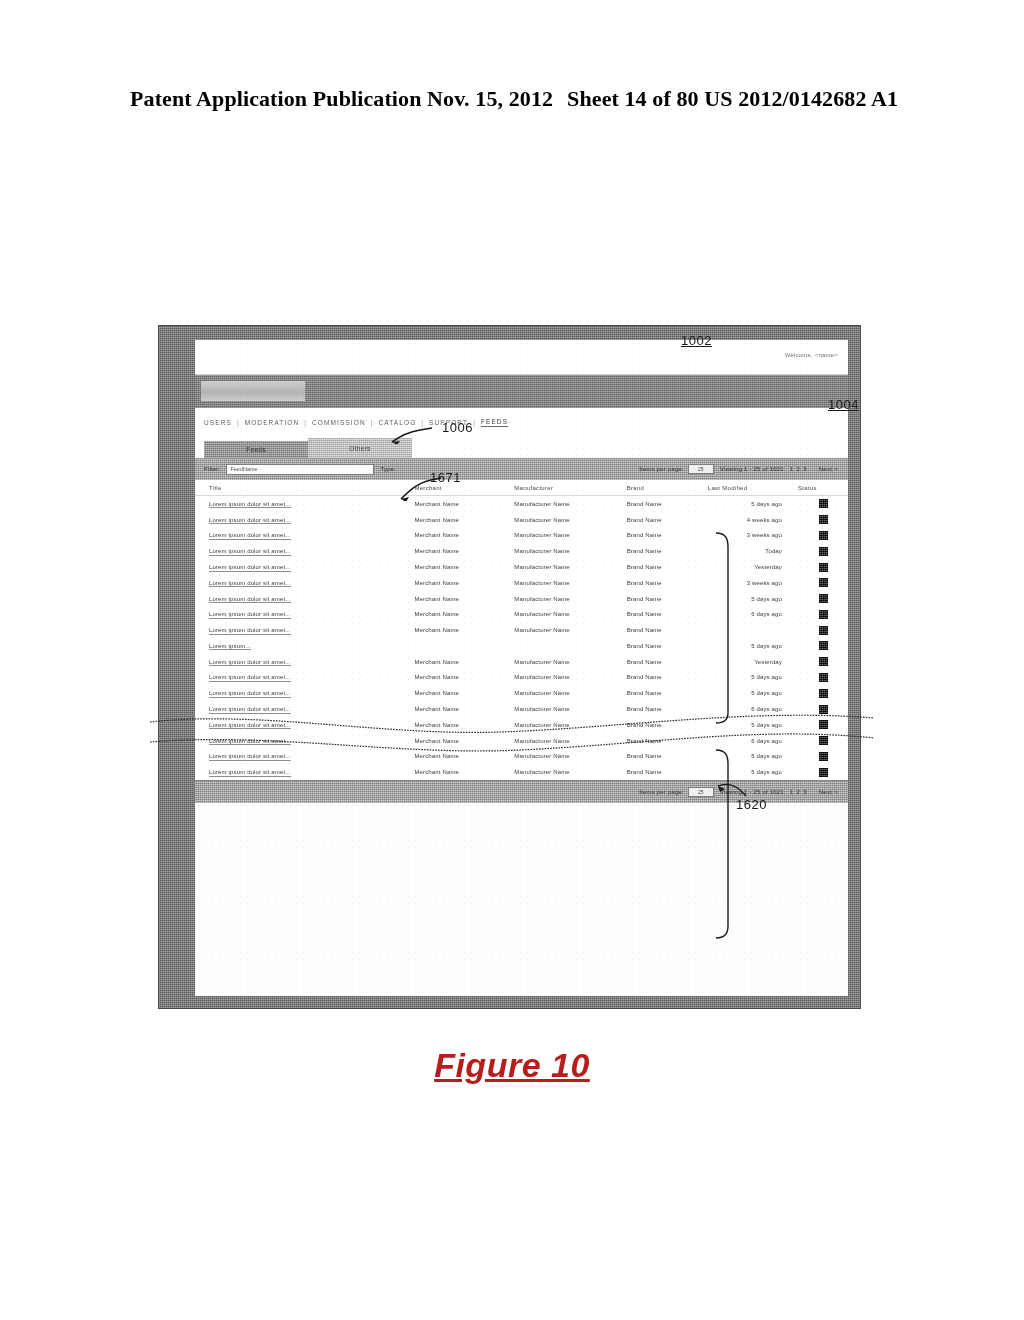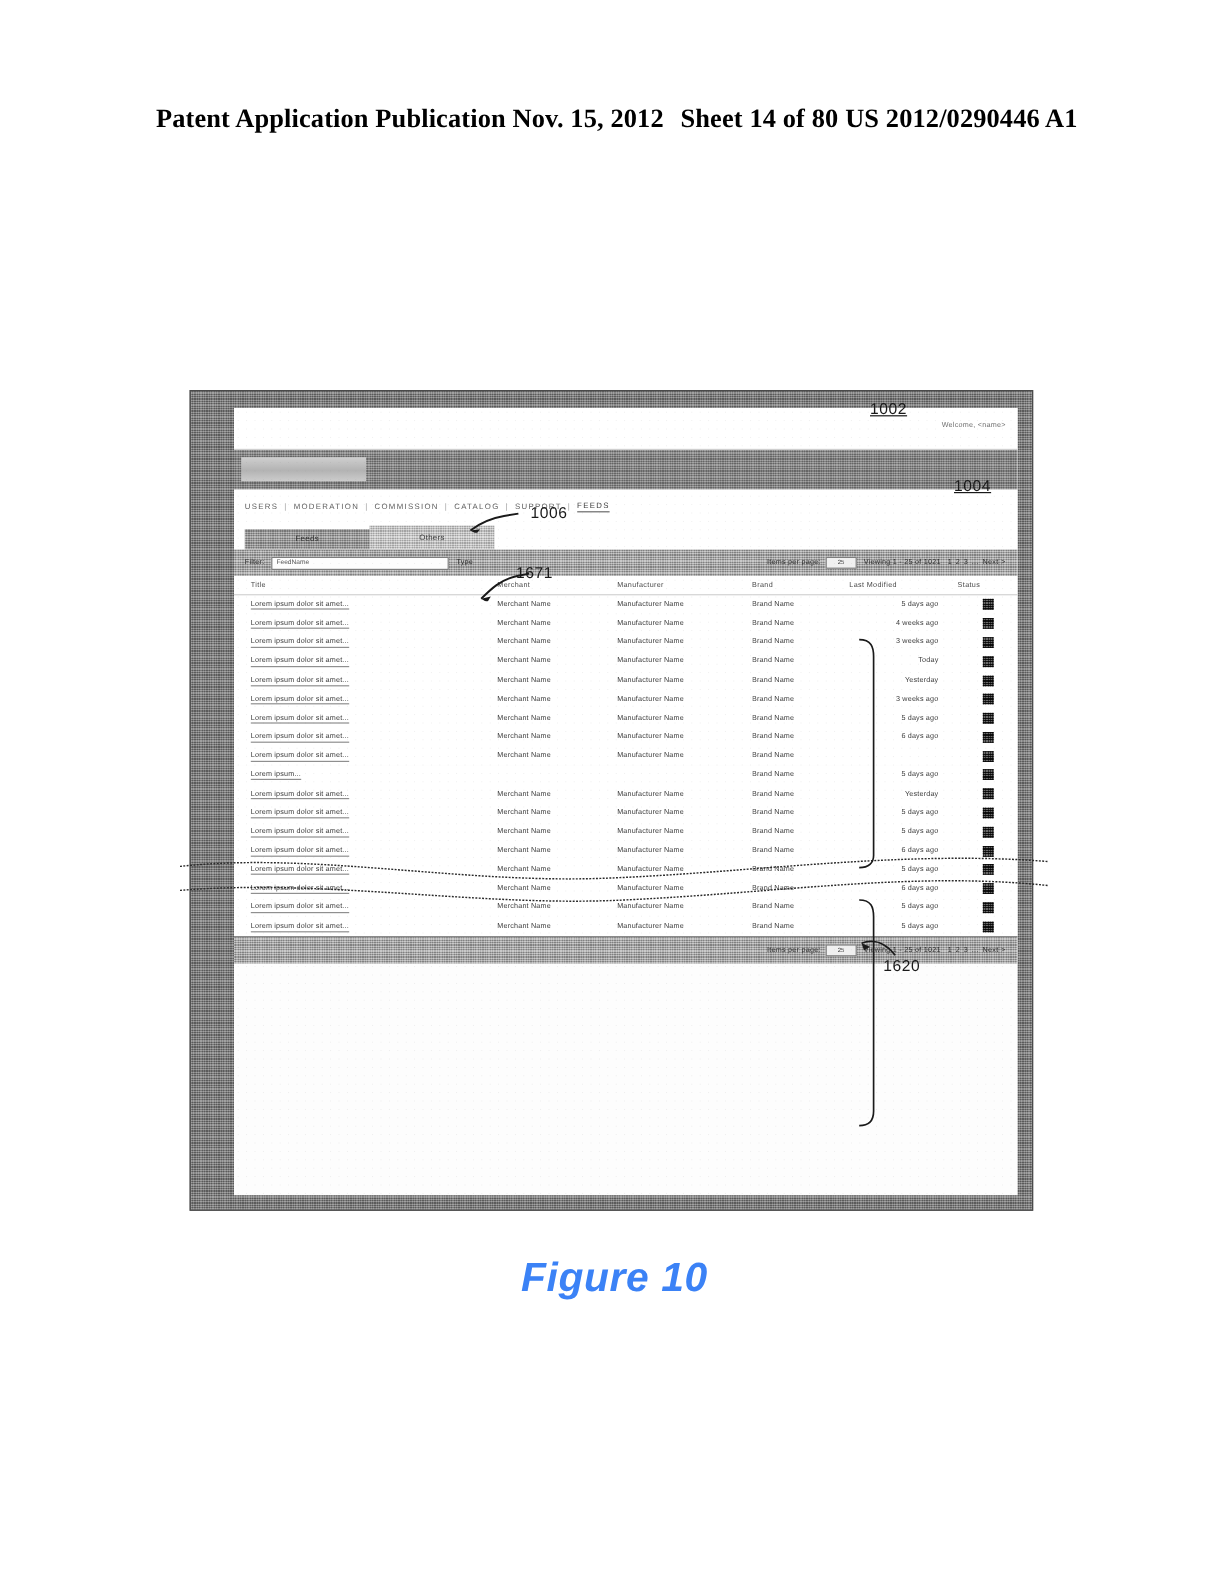--- a/index.html
+++ b/index.html
@@ -37,22 +37,23 @@
   .fig-caption {
     position: absolute;
     top: 1046px;
     left: 0;
     width: 1024px;
     text-align: center;
     font-family: "Liberation Sans", sans-serif;
     font-weight: bold;
     font-style: italic;
     font-size: 34px;
-    color: #3b82f6;
+    color: #b91c1c;
     letter-spacing: 0.5px;
+    text-decoration: underline;
   }
 
   
   .shot-frame {
     position: absolute;
     left: 158px;
     top: 325px;
     width: 703px;
     height: 684px;
     background: #6d6d6d;
@@ -323,21 +324,21 @@
 </style>
 </head>
 <body>
 
 <div class="pat-header">
   <span>Patent Application Publication</span>
   <span class="mid">
     <span>Nov. 15, 2012</span>
     <span>Sheet 14 of 80</span>
   </span>
-  <span>US 2012/0290446 A1</span>
+  <span>US 2012/0142682 A1</span>
 </div>
 
 <div class="shot-frame">
   <div class="shot-inner">
 
     <div class="topbar">
       <span class="welcome">Welcome, &lt;name&gt;</span>
     </div>
 
     <div class="banner">
@@ -573,23 +574,23 @@
   </div>
 </div>
 
 <div class="break-band" style="left:150px; top:706px; width:724px; height:52px;">
   <svg width="724" height="52" viewBox="0 0 724 52" xmlns="http://www.w3.org/2000/svg">
     <path d="M0,16 C110,4 230,30 350,26 C470,22 600,2 724,12" fill="none" stroke="#2a2a2a" stroke-width="1.2" stroke-dasharray="1.6 1.2"></path>
     <path d="M0,36 C120,26 250,50 370,44 C500,38 610,20 724,32" fill="none" stroke="#2a2a2a" stroke-width="1.2" stroke-dasharray="1.6 1.2"></path>
   </svg>
 </div>
 
-<div class="callout underlined" style="left:681px; top:333px;margin-left:44px;">1002</div>
-
-<div class="callout underlined" style="left:795px; top:397px;">1004</div>
+<div class="callout underlined" style="left:681px; top:333px;">1002</div>
+
+<div class="callout underlined" style="left:828px; top:397px;">1004</div>
 
 <svg class="lead-svg" style="left:390px; top:420px;" width="60" height="24">
   <path d="M2,22 C10,16 18,12 30,10 L42,8" fill="none" stroke="#1a1a1a" stroke-width="1.6"></path>
   <path d="M2,22 l8,-1 l-3,4 z" fill="#1a1a1a"></path>
 </svg>
 <div class="callout" style="left:442px; top:420px;">1006</div>
 
 <svg class="lead-svg" style="left:397px; top:473px;" width="50" height="28">
   <path d="M4,26 C12,18 20,10 34,7 L44,5" fill="none" stroke="#1a1a1a" stroke-width="1.6"></path>
   <path d="M4,26 l8,-2 l-3,5 z" fill="#1a1a1a"></path>

